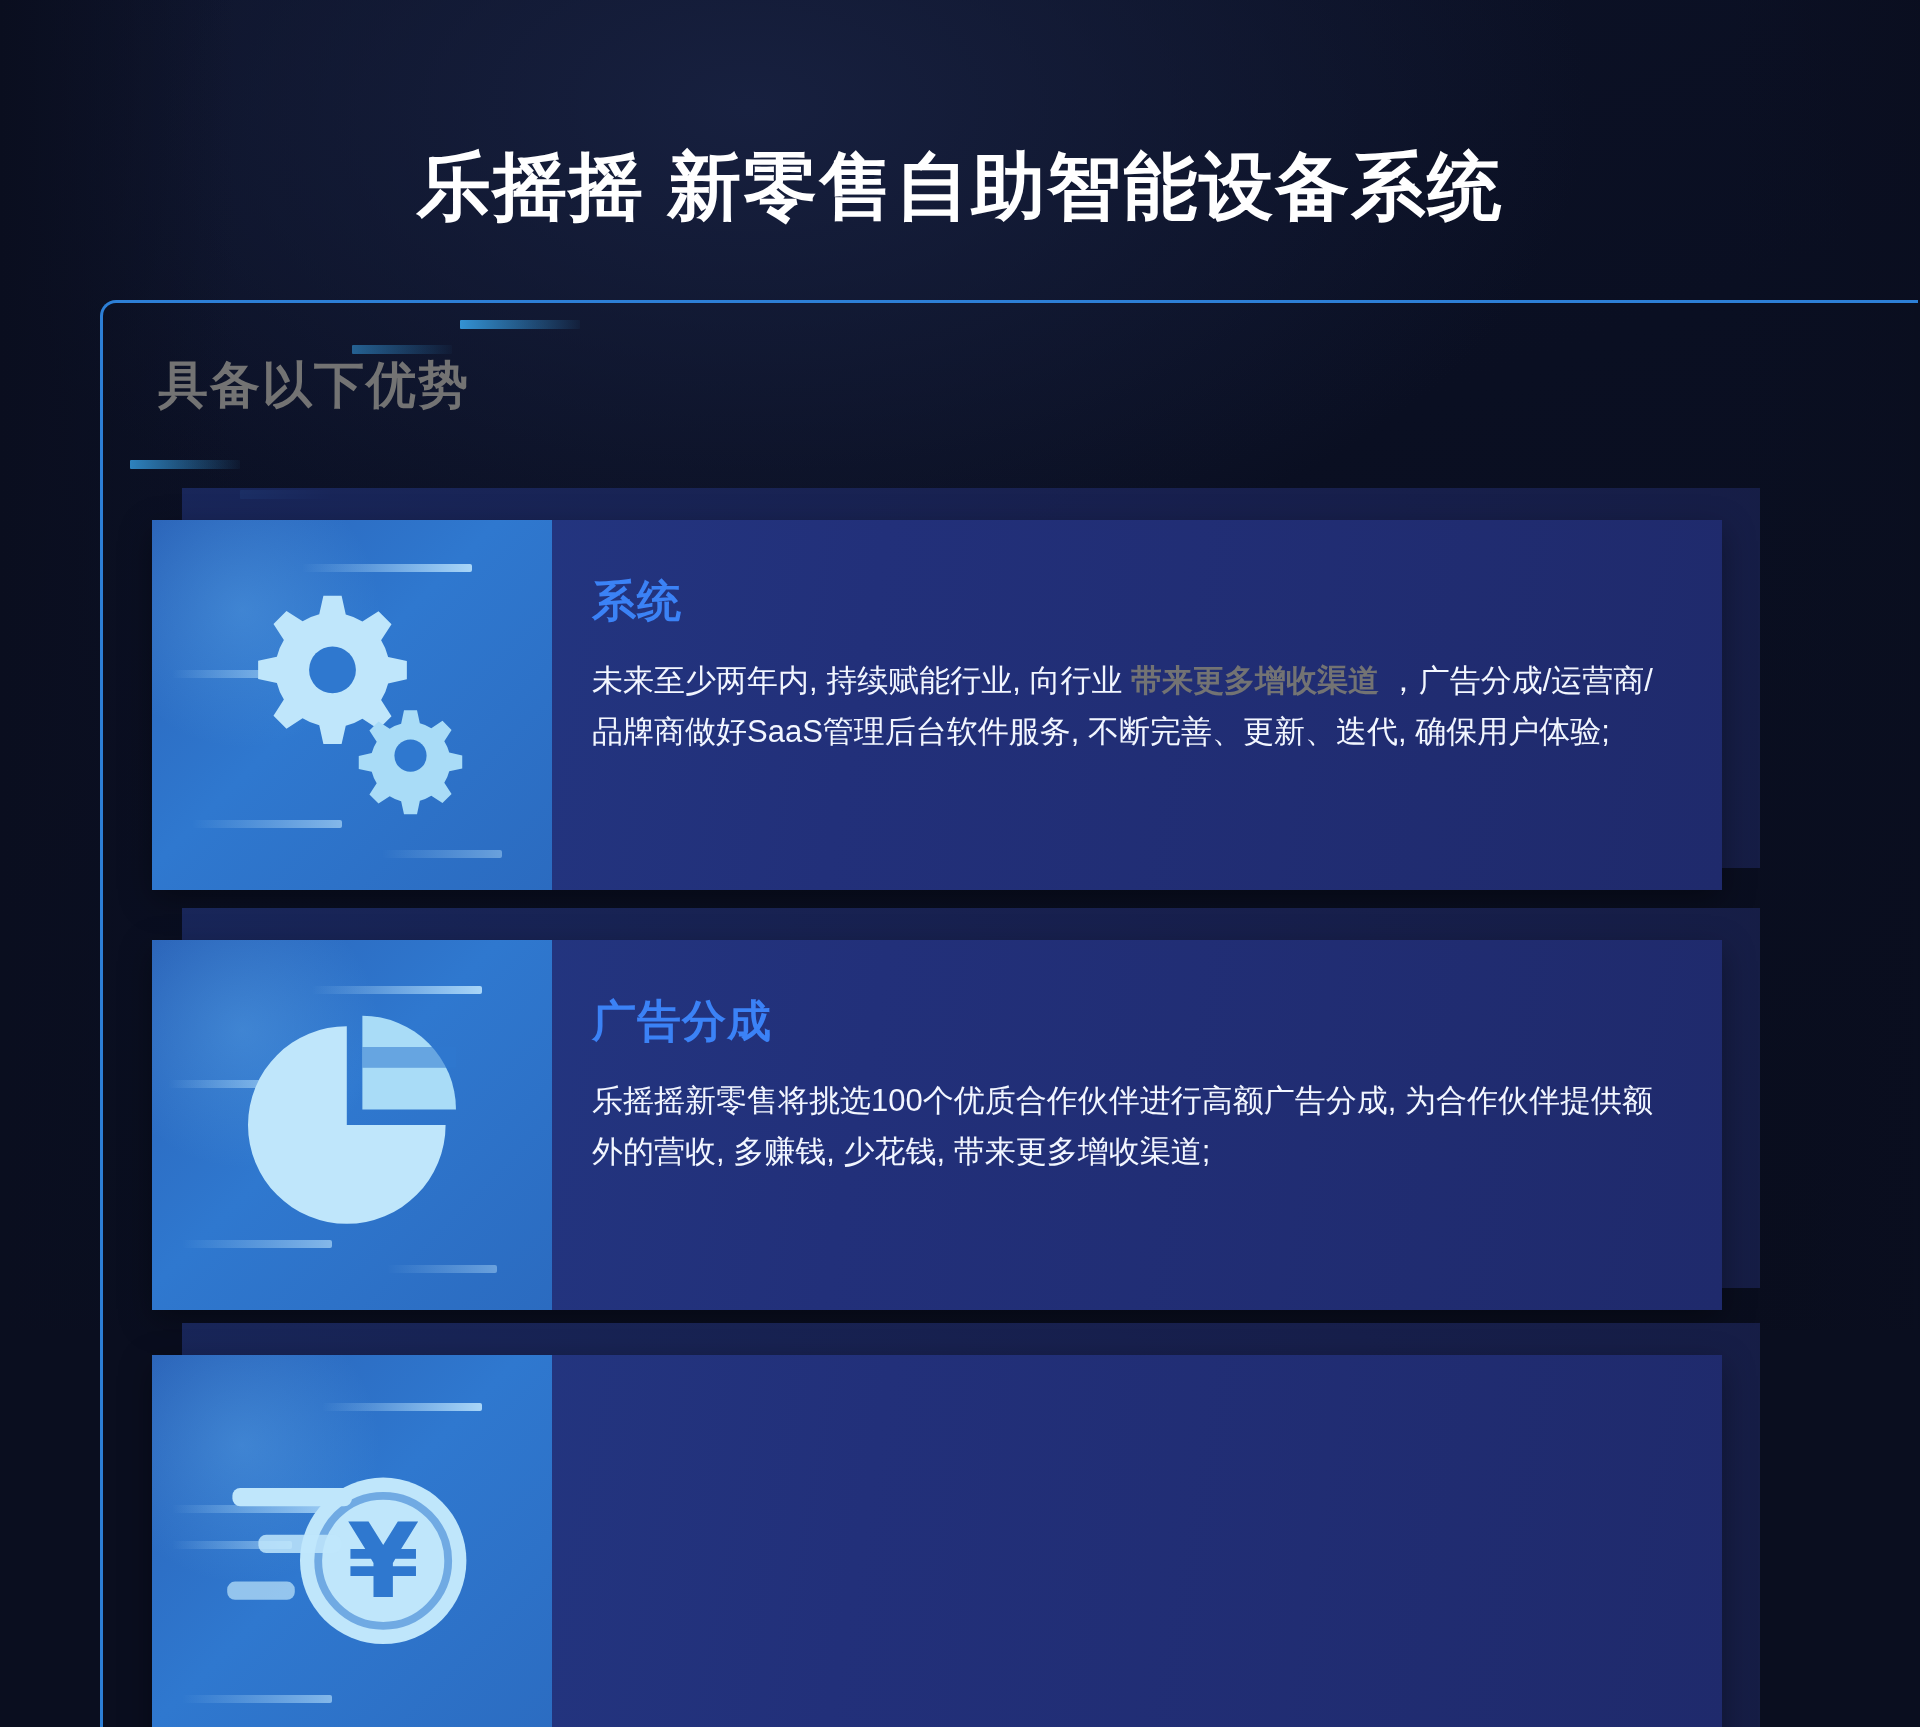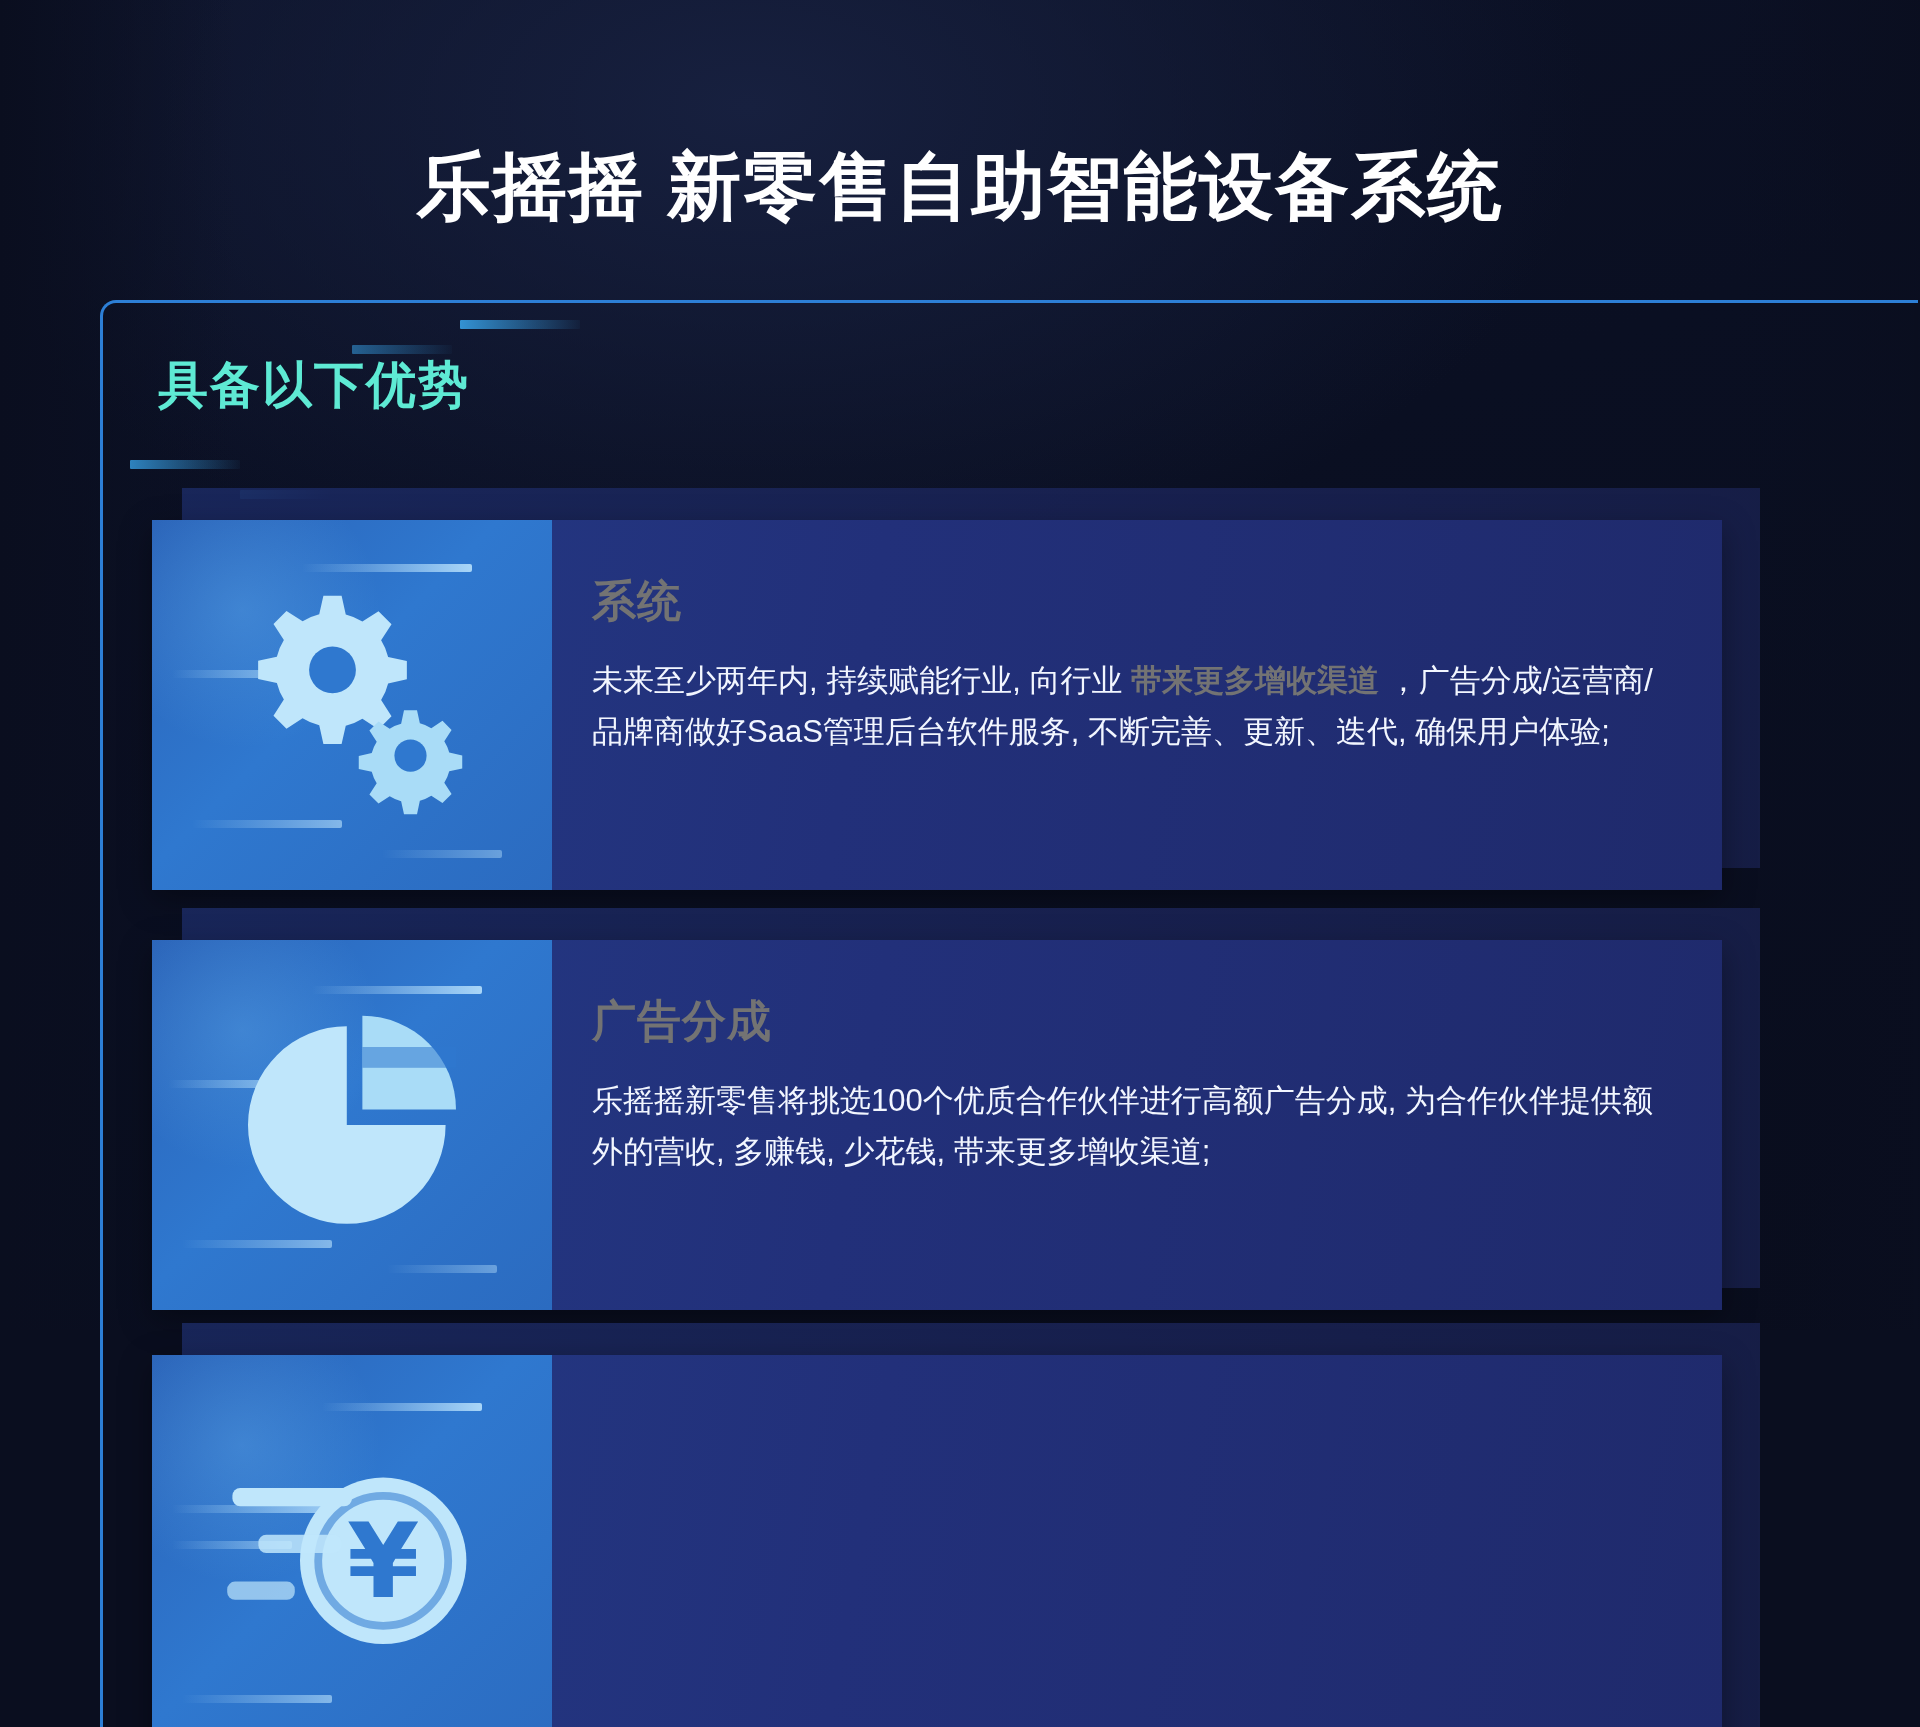--- a/index.html
+++ b/index.html
@@ -73,21 +73,21 @@
     width: 4px; height: 100%;
     background: #0a0e1f;
   }
 
   .section-title {
     position: absolute;
     left: 158px;
     top: 352px;
     font-size: 50px;
     font-weight: bold;
-    color: #5eead4;
+    color: #737373;
     letter-spacing: 2px;
   }
 
   
   .dash {
     position: absolute;
     background: linear-gradient(90deg, rgba(57,167,239,0.95), rgba(57,167,239,0.05));
     height: 9px;
     border-radius: 1px;
   }
@@ -149,21 +149,21 @@
   .card .text-area {
     position: absolute;
     left: 440px;
     top: 10px;
     width: 1090px;
     height: 370px;
   }
   .card .card-title {
     font-size: 44px;
     font-weight: bold;
-    color: #737373;
+    color: #3b82f6;
     letter-spacing: 1px;
     margin-top: 52px;
   }
   .card .card-desc {
     margin-top: 24px;
     font-size: 31px;
     line-height: 1.65;
     color: #f2f6ff;
     font-weight: 400;
   }

